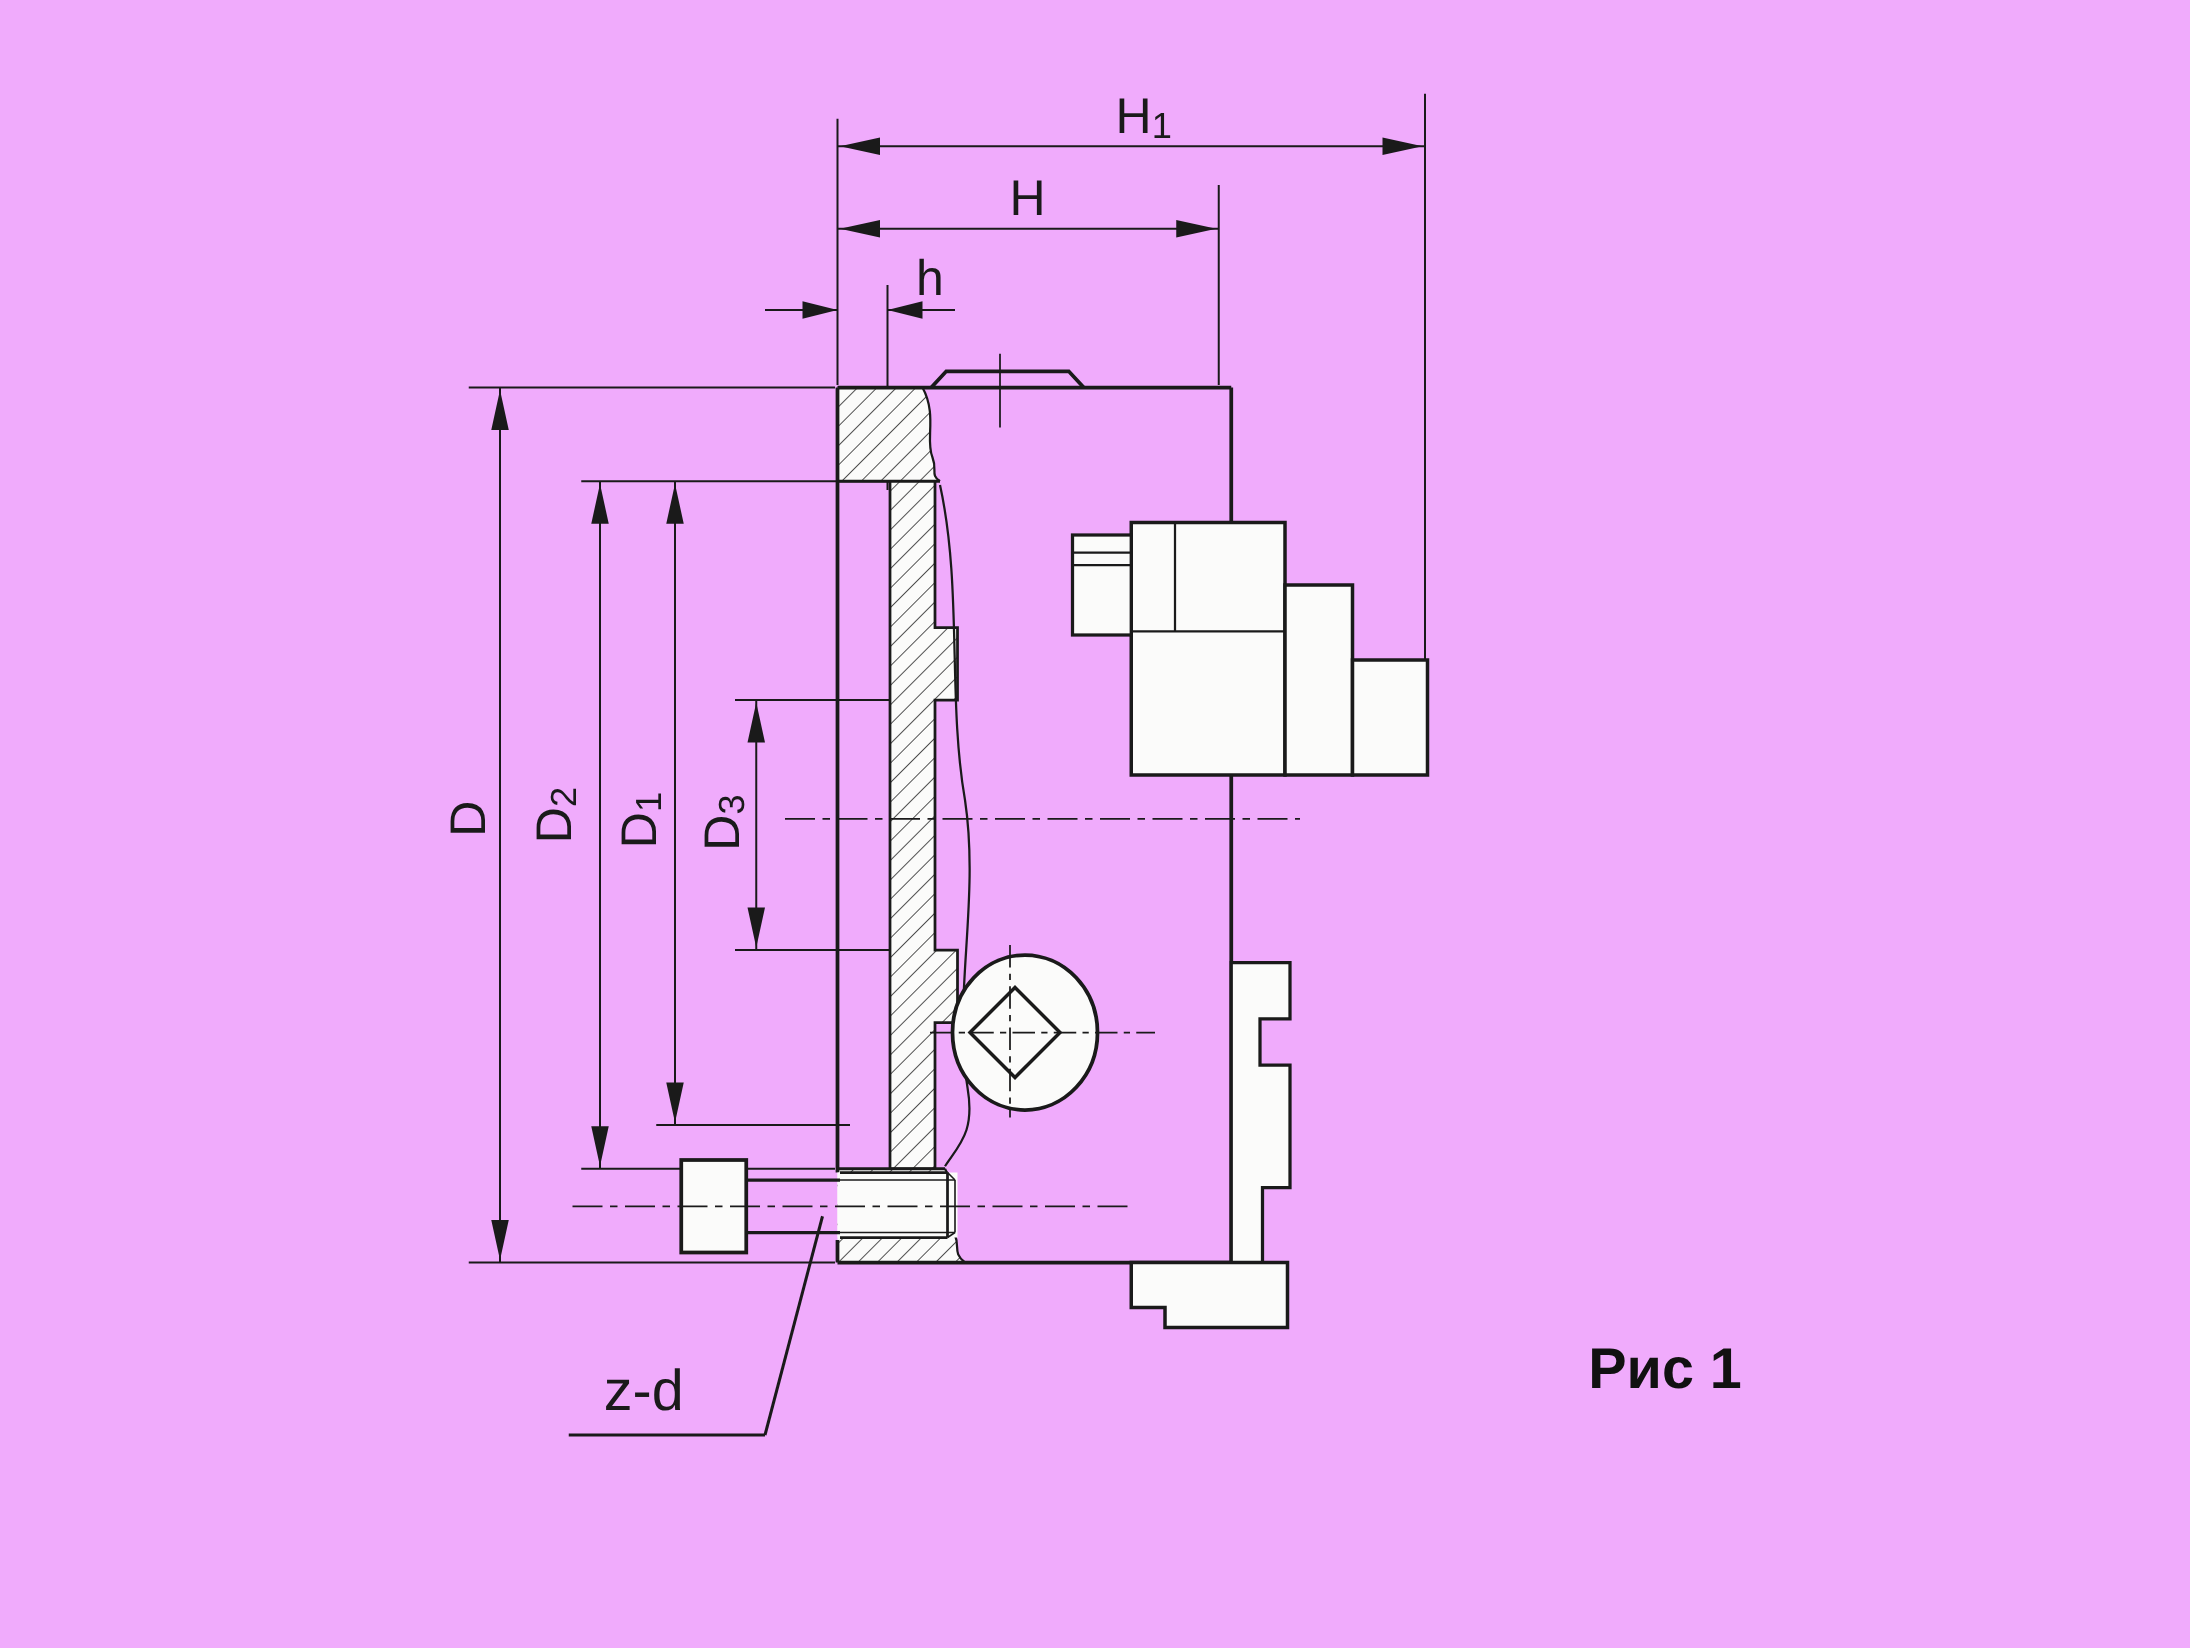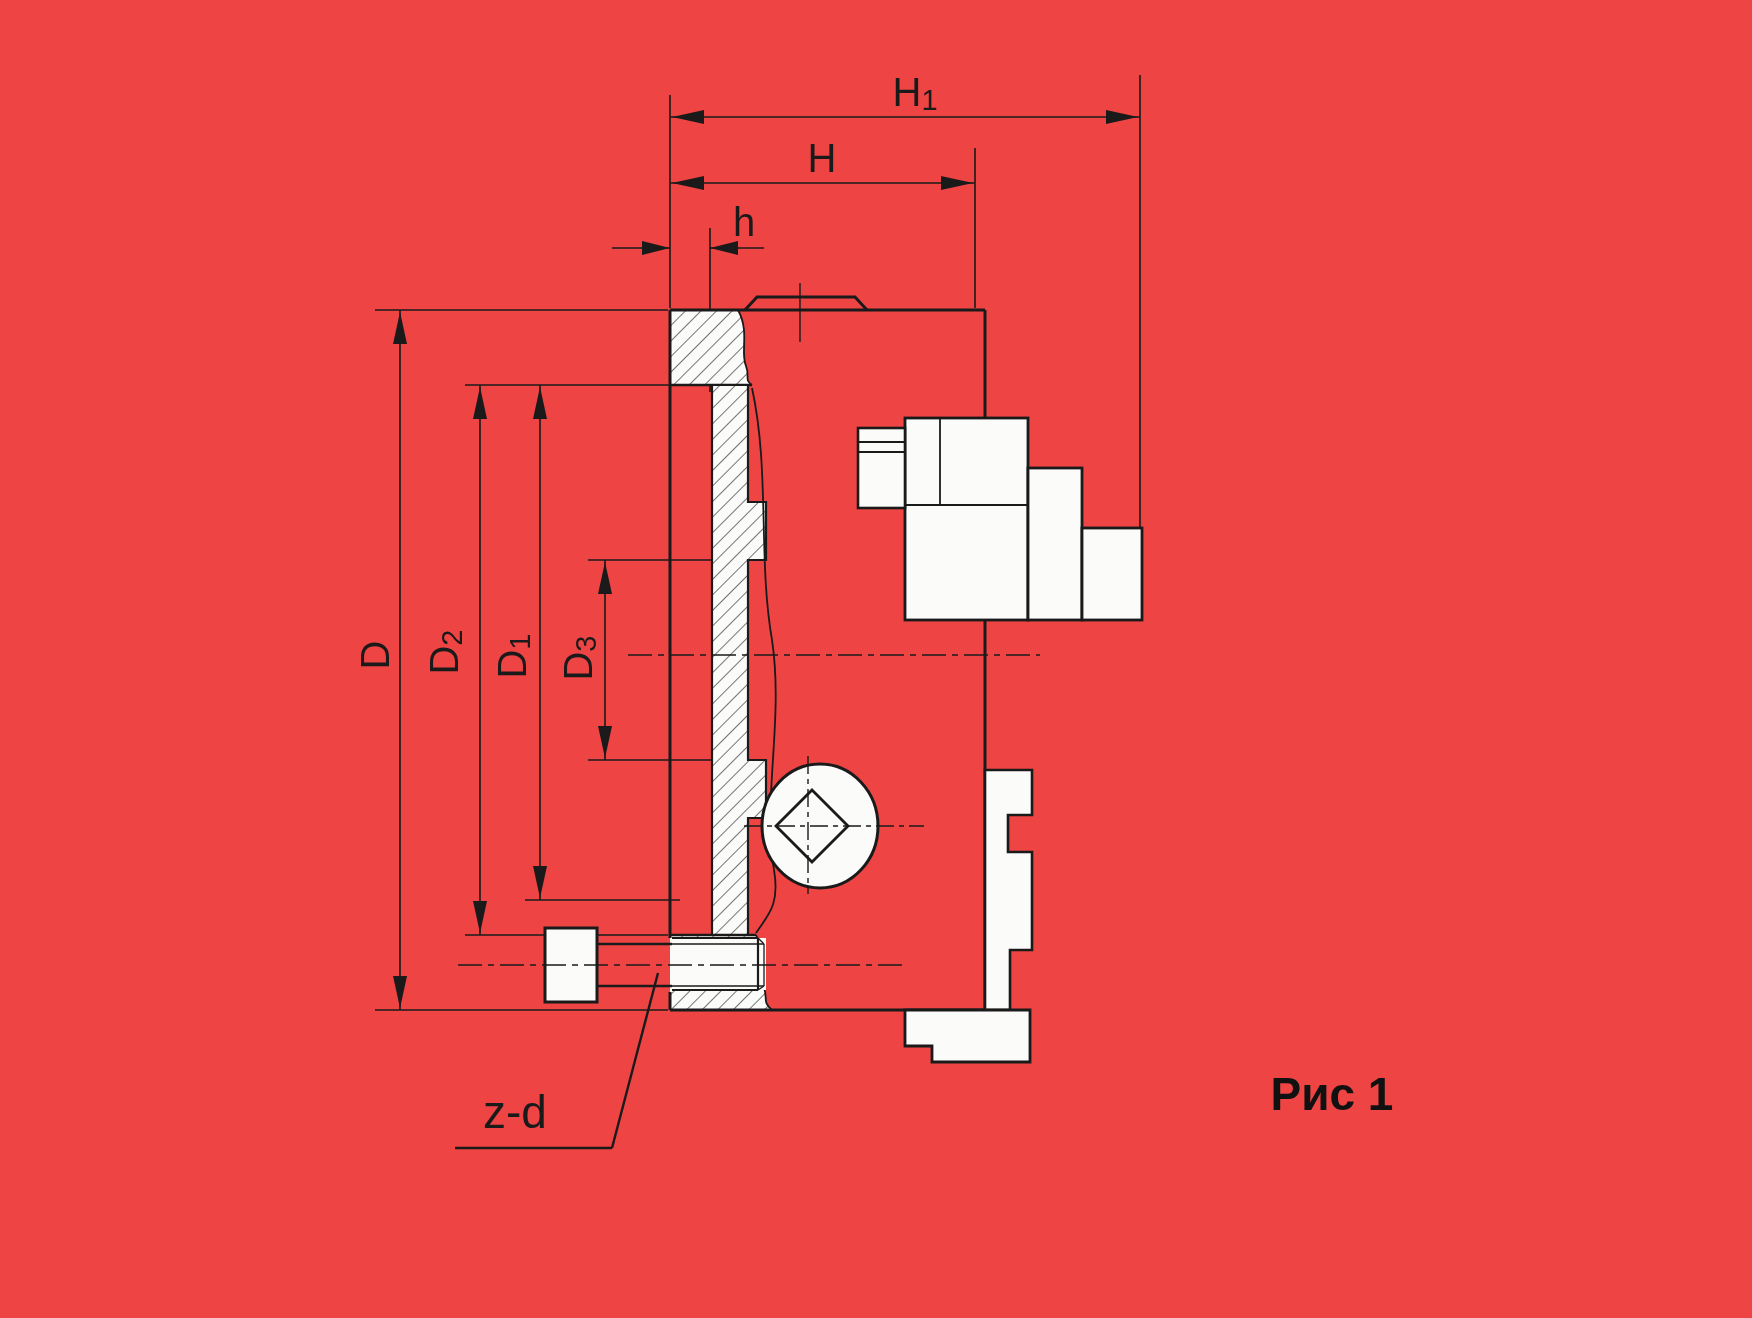--- a/index.html
+++ b/index.html
@@ -1,20 +1,20 @@
 <!DOCTYPE html>
 <html><head>
 <meta charset="utf-8">
 <style>
   html,body{margin:0;padding:0;background:#e9e9e7;}
   .page{
     position:relative;
     width:1752px;height:1318px;
     margin:0 auto;
-    background:#ef4444;
+    background:#f0abfc;
     overflow:hidden;
     font-family:"Liberation Sans", sans-serif;
   }
   svg{position:absolute;left:0;top:0;}
   .dim-label{font-size:40px;fill:#1a1a1a;}
   .dim-sub{font-size:29px;fill:#1a1a1a;}
   .callout-label{font-size:46px;fill:#1a1a1a;}
   .caption-label{font-size:46px;font-weight:bold;fill:#111;}
 </style>
 </head>

